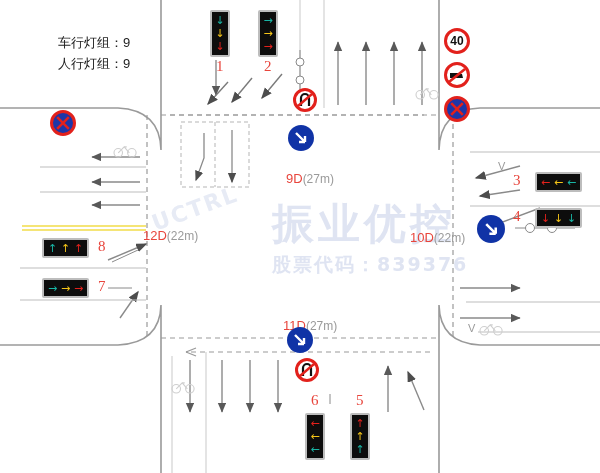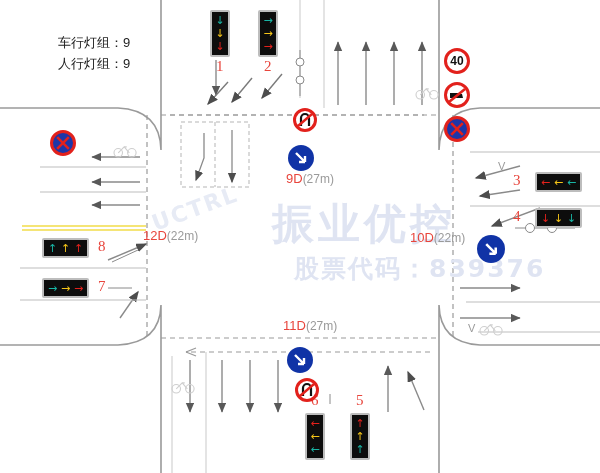--- a/index.html
+++ b/index.html
@@ -21,31 +21,31 @@
              font-size:11px;line-height:1;font-family:"DejaVu Sans",sans-serif;}
   .sig.horz .lamp{font-size:11px;}
 
   
   .num{position:absolute;color:#e8453c;font-size:15px;font-family:"Liberation Serif",serif;}
   .dlabel{position:absolute;white-space:nowrap;font-size:12px;color:#9a9a9a;}
   .dlabel b{color:#e8453c;font-weight:normal;font-size:13px;font-family:"Liberation Sans",sans-serif;}
 
   
   .rsign{position:absolute;border-radius:50%;box-sizing:border-box;
-         display:flex;align-items:center;justify-content:center;margin-top:20px;}
+         display:flex;align-items:center;justify-content:center;}
   .rsign.prohibit{background:#ffffff;border:3px solid #e2211c;}
   .rsign.nostop{background:#1d36a8;border:3px solid #e2211c;}
   .rsign.bluearrow{background:#1033a6;}
   .speedtxt{font-size:12px;color:#111;font-family:"Liberation Sans",sans-serif;font-weight:bold;}
 
   
   .wm-main{position:absolute;color:#dfe4f2;font-size:42px;font-weight:bold;
            letter-spacing:4px;white-space:nowrap;font-family:"DejaVu Sans",sans-serif;}
-  .wm-sub{position:absolute;color:#dfe4f2;font-size:25px;font-weight:bold;
-          letter-spacing:2px;white-space:nowrap;font-family:"DejaVu Sans",sans-serif;margin-left:22px;}
+  .wm-sub{position:absolute;color:#dfe4f2;font-size:19px;font-weight:bold;
+          letter-spacing:2px;white-space:nowrap;font-family:"DejaVu Sans",sans-serif;}
   .wm-zhenye{position:absolute;color:#e9f0dc;font-size:23px;font-weight:bold;
              letter-spacing:3px;white-space:nowrap;font-family:"DejaVu Sans",sans-serif;}
   .wm-ucts{position:absolute;color:#e7ebf5;font-size:22px;font-weight:bold;
            letter-spacing:2px;white-space:nowrap;font-family:"DejaVu Sans",sans-serif;
            transform:rotate(-20deg);}
 </style>
 </head>
 <body>
 
 <div id="stage">

